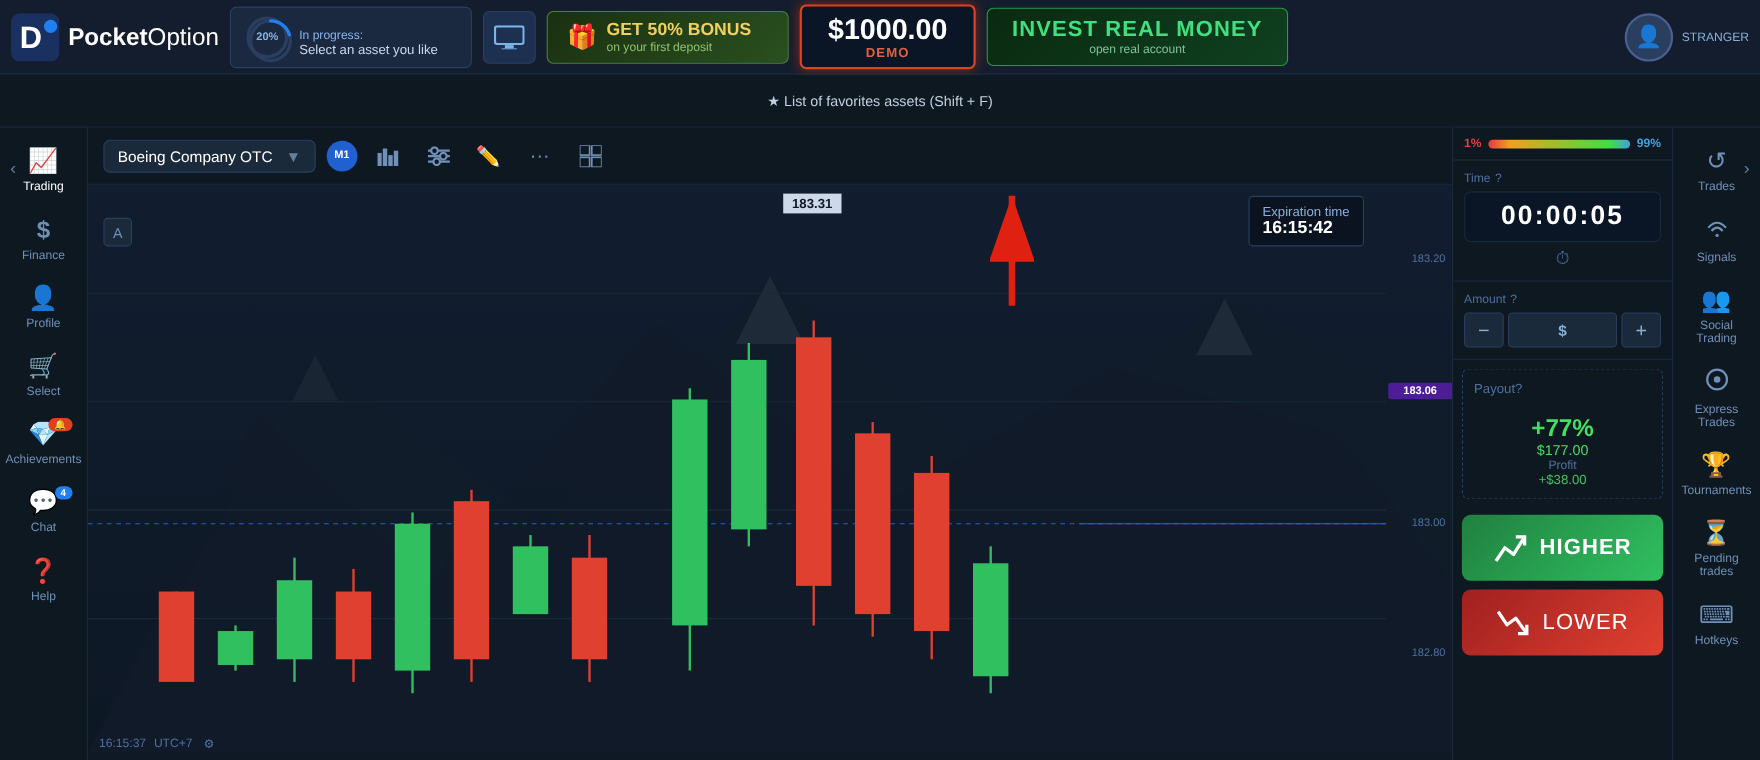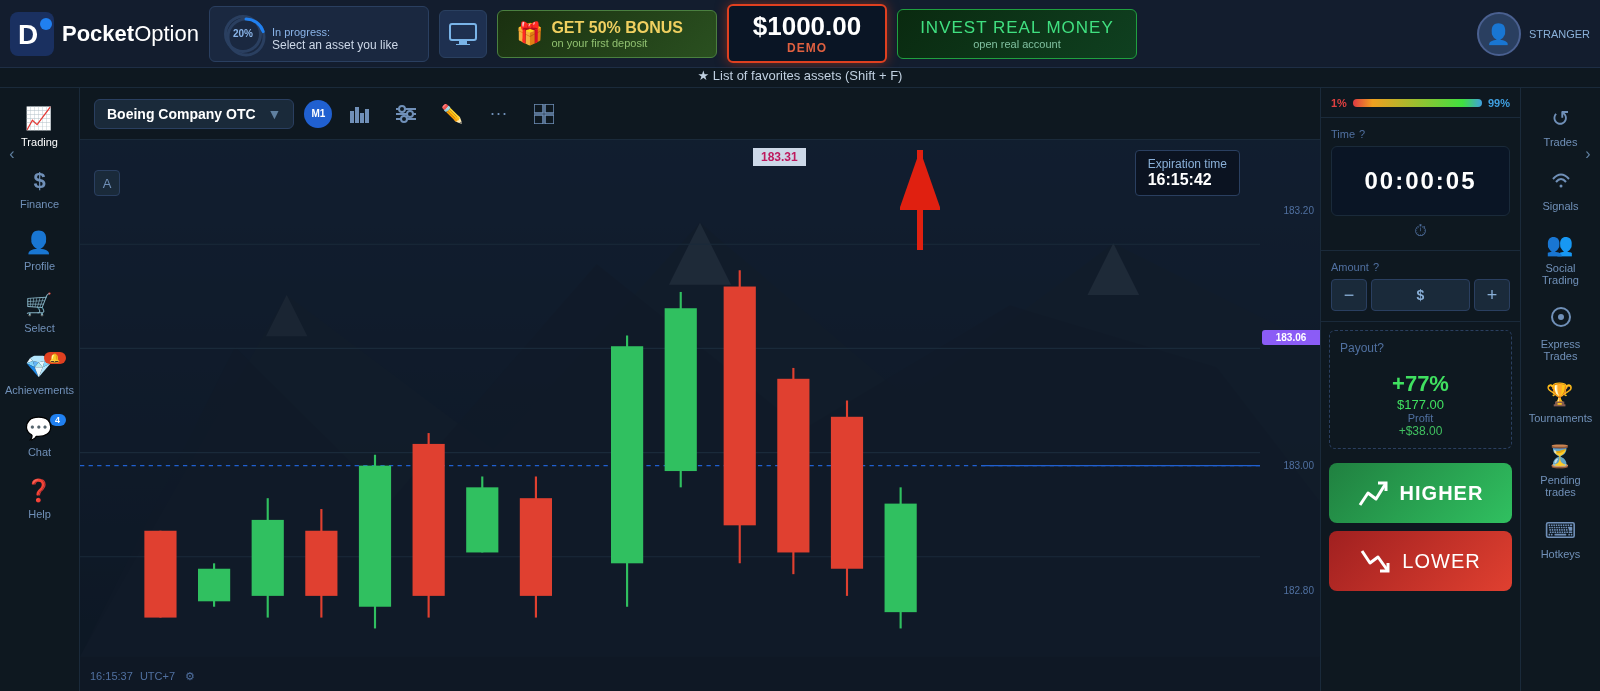--- a/index.html
+++ b/index.html
@@ -126,21 +126,21 @@
       align-items: center;
       justify-content: center;
       flex-direction: column;
       background: linear-gradient(135deg, #0a2a10, #0f4020);
       border: 1px solid #20a040;
       border-radius: 6px;
       padding: 8px 22px;
       cursor: pointer;
       min-width: 240px;
     }
-    .invest-btn .i1 { font-size: 17px; font-weight: 400; color: #40e080; letter-spacing: 1px; }
+    .invest-btn .i1 { font-size: 20px; font-weight: 700; color: #40e080; letter-spacing: 1px; }
     .invest-btn .i2 { font-size: 11px; color: #80c0a0; }
 
     .spacer { flex: 1; }
 
     .avatar-btn {
       display: flex;
       align-items: center;
       gap: 8px;
       cursor: pointer;
     }
@@ -152,25 +152,25 @@
       border: 2px solid #4a6090;
       display: flex;
       align-items: center;
       justify-content: center;
       font-size: 20px;
     }
     .avatar-name { font-size: 11px; color: #8ab0d8; }
 
     
     .fav-bar {
-      height: 20px;
+      height: 48px;
       background: #0e1820;
       border-bottom: 1px solid #1a2a3a;
       display: flex;
-      align-items: flex-start;
+      align-items: center;
       justify-content: center;
       gap: 8px;
       font-size: 13px;
       color: #c0d0e0;
       flex-shrink: 0;
     }
     .fav-prev, .fav-next {
       position: absolute;
       top: 68px;
       width: 24px;
@@ -260,21 +260,21 @@
     .asset-select {
       display: flex;
       align-items: center;
       gap: 8px;
       background: #1a2a3a;
       border: 1px solid #2a3f60;
       border-radius: 6px;
       padding: 6px 12px;
       cursor: pointer;
       font-size: 14px;
-      font-weight: 700;
+      font-weight: 400;
       color: #fff;
       min-width: 190px;
     }
     .asset-select .arrow { color: #6080a0; margin-left: 4px; }
     .timeframe-btn {
       background: #2060d0;
       color: #fff;
       border-radius: 50%;
       width: 28px;
       height: 28px;
@@ -409,21 +409,21 @@
       color: #5070a0;
       margin-bottom: 6px;
       display: flex;
       align-items: center;
       gap: 4px;
     }
     .time-display {
       background: #0a1525;
       border: 1px solid #1a2a3a;
       border-radius: 6px;
-      padding: 20px;
+      padding: 8px;
       text-align: center;
       font-size: 24px;
       font-weight: 700;
       color: #fff;
       letter-spacing: 2px;
       margin-bottom: 6px;
     }
     .time-clock-icon {
       display: flex;
       justify-content: center;
@@ -707,21 +707,21 @@
         <polygon points="200,150 180,190 220,190" fill="rgba(200,220,240,0.2)"></polygon>
       </svg>
 
       <div class="label-a">A</div>
 
       <div class="expiry-box">
         <div class="e1">Expiration time</div>
         <div class="e2">16:15:42</div>
       </div>
 
-      <div class="price-flag" style="top:8px;left:673px;padding:2px 8px;font-size:12px;font-weight:700;color:#be185d;background:#cdd8e8;">
+      <div class="price-flag" style="top:8px;left:632px;padding:2px 8px;font-size:12px;font-weight:700;color:#0f172a;background:#cdd8e8;">
         <span>183.31</span>
       </div>
 
       <svg style="position:absolute;top:0;left:0;right:60px;bottom:30px;width:calc(100% - 60px);height:calc(100% - 30px);" viewBox="0 0 1100 480" preserveAspectRatio="none">
 
         <line x1="0" y1="96" x2="1100" y2="96" stroke="#1a2a3a" stroke-width="1"></line>
         <line x1="0" y1="192" x2="1100" y2="192" stroke="#1a2a3a" stroke-width="1"></line>
         <line x1="0" y1="288" x2="1100" y2="288" stroke="#1a2a3a" stroke-width="1"></line>
         <line x1="0" y1="384" x2="1100" y2="384" stroke="#1a2a3a" stroke-width="1"></line>
 
@@ -767,21 +767,21 @@
         <rect x="700" y="255" width="30" height="140" fill="#e04030"></rect>
 
         <line x1="765" y1="320" x2="765" y2="450" stroke="#30c060" stroke-width="2"></line>
         <rect x="750" y="335" width="30" height="100" fill="#30c060"></rect>
 
         <line x1="840" y1="300" x2="1100" y2="300" stroke="#2060d0" stroke-width="1"></line>
       </svg>
 
       <div style="position:absolute;right:0;top:0;width:58px;bottom:30px;display:flex;flex-direction:column;justify-content:space-around;padding:8px 0;">
         <div class="price-label" style="text-align:right;padding-right:6px;">183.20</div>
-        <div style="background:#8b5cf6;color:#fff;padding:2px 4px;border-radius:3px 0 0 3px;font-size:10px;font-weight:700;text-align:center;">183.06</div>
+        <div style="background:#4c1d95;color:#fff;padding:2px 4px;border-radius:3px 0 0 3px;font-size:10px;font-weight:700;text-align:center;">183.06</div>
         <div class="price-label" style="text-align:right;padding-right:6px;">183.00</div>
         <div class="price-label" style="text-align:right;padding-right:6px;">182.80</div>
       </div>
 
       <div class="timestamp-bar">
         <span>
           <span>16:15:37</span>
           <span style="margin-left:4px;">UTC+7</span>
         </span>
         <span style="cursor:pointer;">⚙</span>

